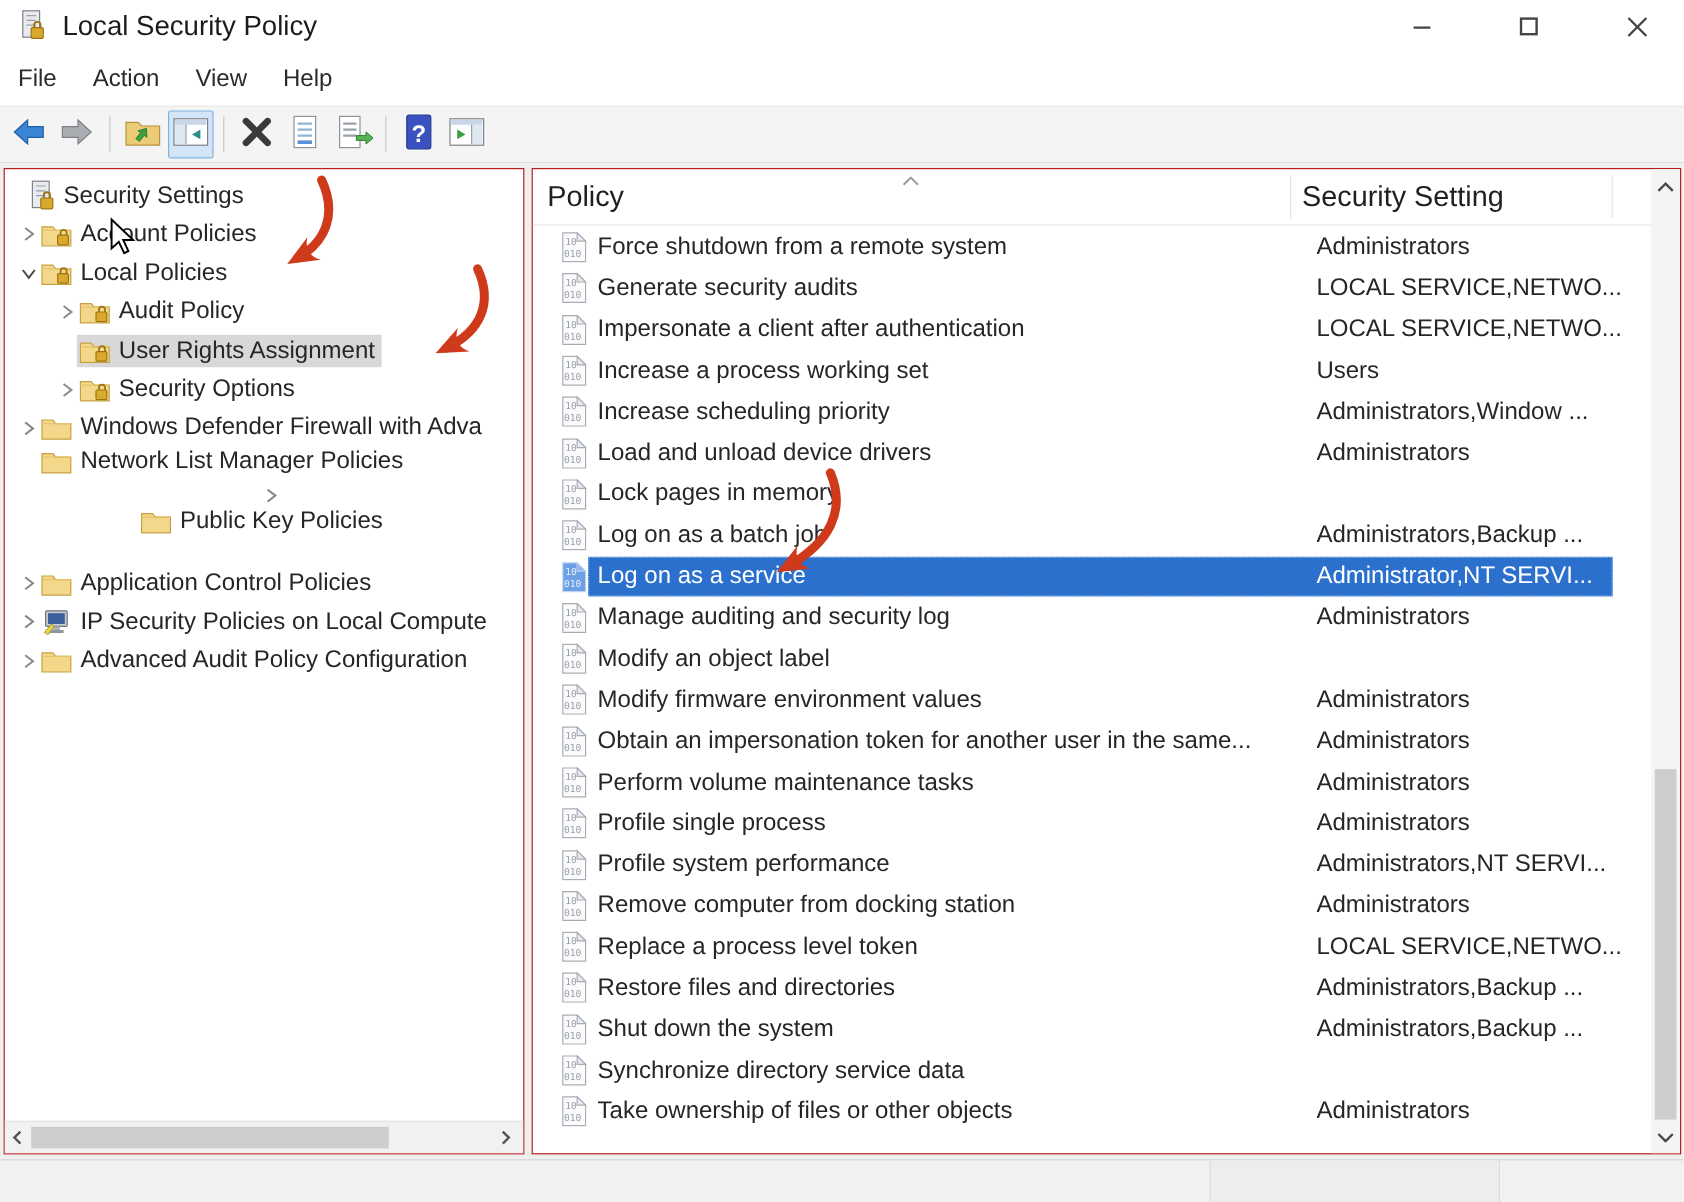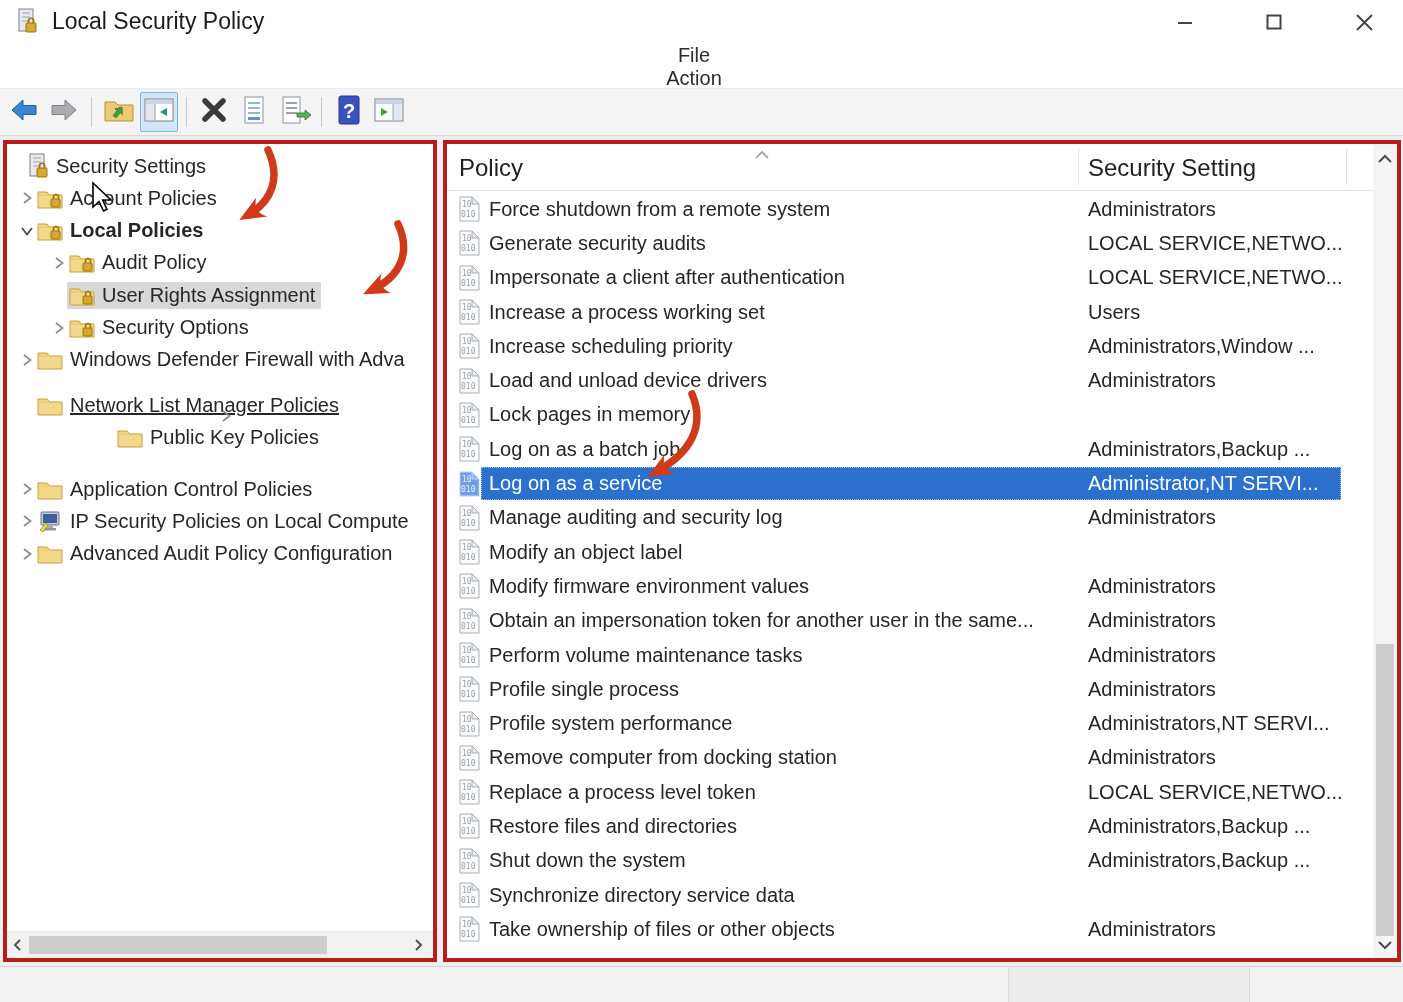--- a/index.html
+++ b/index.html
@@ -13,53 +13,53 @@
   .abs{position:absolute;}
 
   
   .titlebar{left:0;top:0;width:1271px;height:44px;background:#fff;}
   .app-icon{left:16px;top:8px;width:24px;height:28px;}
   .title-text{left:52px;top:8px;font-size:23px;color:#1b1b1b;white-space:nowrap;}
   .win-btn{top:0;width:48px;height:44px;display:flex;align-items:center;justify-content:center;cursor:default;}
   .win-btn svg{display:block;}
 
   
-  .menubar{left:0;top:44px;width:1403px;height:44px;background:#fff;display:flex;align-items:center;padding-left:15px;box-sizing:border-box;flex-direction:column;}
+  .menubar{left:0;top:44px;width:1403px;height:44px;background:#fff;display:flex;align-items:center;padding-left:15px;box-sizing:border-box;}
   .menu-item{font-size:20px;color:#2b2b2b;margin-right:30px;white-space:nowrap;}
 
   
   .toolbar{left:0;top:88px;width:1403px;height:48px;background:#f4f4f4;border-bottom:1px solid #d9d9d9;border-top:1px solid #ececec;display:flex;align-items:center;padding-left:4px;box-sizing:border-box;}
   .tb-btn{width:38px;height:40px;display:flex;align-items:center;justify-content:center;margin:0 1px;border:1px solid transparent;border-radius:2px;box-sizing:border-box;}
   .tb-btn.active{background:#d3e6f8;border:1px solid #7fb2e0;}
   .tb-sep{width:1px;height:30px;background:#c8c8c8;margin:0 7px;}
 
   
   .workspace{left:0;top:136px;width:1403px;height:830px;background:#eef0f0;}
-  .pane{background:#fff;border:4px solid #b91c1c;box-sizing:border-box;}
+  .pane{background:#fff;border:1px solid #b91c1c;box-sizing:border-box;}
   .left-pane{left:3px;top:140px;width:434px;height:822px;}
   .right-pane{left:443px;top:140px;width:958px;height:822px;}
 
   
   .tree{left:0;top:0;right:0;bottom:26px;overflow:hidden;}
   .tree-row{position:absolute;left:0;width:100%;height:32px;display:flex;align-items:center;white-space:nowrap;font-size:20px;}
   .tree-sel{display:flex;align-items:center;padding:2px 6px 2px 2px;border-radius:1px;}
   .tree-label{margin-left:7px;}
   .chev{width:16px;height:16px;flex:none;display:flex;align-items:center;justify-content:center;}
 
   
   .hscroll{left:0;right:0;bottom:0;height:26px;background:#f1f1f1;border-top:1px solid #e4e4e4;}
   .hthumb{left:22px;top:4px;width:298px;height:18px;background:#cdcdcd;}
   .harrow{top:3px;width:18px;height:20px;display:flex;align-items:center;justify-content:center;}
 
   
   .list-header{left:0;top:0;right:24px;height:46px;border-bottom:1px solid #e6e6e6;}
   .col-title{top:10px;font-size:24px;color:#1f1f1f;white-space:nowrap;}
   .col-sep{top:5px;bottom:5px;width:1px;background:#e3e3e3;}
   .sort-caret{left:308px;top:1px;}
-  .list-rows{left:0;top:48px;right:24px;bottom:0;overflow:hidden;}
+  .list-rows{left:0;top:48px;right:24px;bottom:0;overflow:hidden;padding-left:12px;}
   .lrow{position:relative;height:34.3px;display:flex;align-items:center;padding-left:12px;box-sizing:border-box;font-size:20px;white-space:nowrap;}
   .lrow .hl{position:absolute;left:34px;right:32px;top:1px;bottom:1px;background:#2b70cd;border:1px dotted #9cc0ef;box-sizing:border-box;}
   .lrow .picon{width:21px;height:26px;flex:none;margin-right:9px;position:relative;}
   .lrow .ptext{position:relative;}
   .lrow .stext{position:absolute;left:641px;width:280px;overflow:hidden;}
   .lrow.sel .ptext,.lrow.sel .stext{color:#ffffff;}
 
   
   .vscroll{right:0;top:0;bottom:0;width:24px;background:#f4f4f4;}
   .varrow{left:0;width:24px;height:24px;display:flex;align-items:center;justify-content:center;}
@@ -211,21 +211,21 @@
               <path d="M1 7 h24" stroke="#e6c269"></path>
               <g>
                 <rect x="14" y="11" width="9" height="8" rx="1" fill="#d9a92e" stroke="#9c7513"></rect>
                 <path d="M16.5 11 v-2 a2.5 2.5 0 0 1 5 0 v2" fill="none" stroke="#9c7513" stroke-width="1.5"></path>
               </g>
             </svg>
           </span>
           <span class="tree-label">Account Policies</span>
         </span>
       </div>
-      <div class="tree-row" style="top: 70.6px; font-weight: bold;">
+      <div class="tree-row" style="top: 70.6px;">
         <span class="chev" style="margin-left: 12px;">
           <svg width="14" height="12">
             <path d="M2 3 L7 9.5 L12 3" fill="none" stroke="#4a4a4a" stroke-width="1.7"></path>
           </svg>
         </span>
         <span class="tree-sel">
           <span style="display: flex;">
             <svg width="26" height="21">
               <path d="M1 4 h9 l2.5 3 h12.5 v13 h-24 z" fill="#f3d88b" stroke="#c7a042"></path>
               <path d="M1 7 h24" stroke="#e6c269"></path>
@@ -303,21 +303,21 @@
         <span class="tree-sel">
           <span style="display: flex;">
             <svg width="26" height="21">
               <path d="M1 4 h9 l2.5 3 h12.5 v13 h-24 z" fill="#f3d88b" stroke="#c7a042"></path>
               <path d="M1 7 h24" stroke="#e6c269"></path>
             </svg>
           </span>
           <span class="tree-label">Windows Defender Firewall with Adva</span>
         </span>
       </div>
-      <div class="tree-row" style="top: 245px; text-decoration: underline;">
+      <div class="tree-row" style="top: 227px;">
         <span class="chev" style="margin-left: 12px;"></span>
         <span class="tree-sel">
           <span style="display: flex;">
             <svg width="26" height="21">
               <path d="M1 4 h9 l2.5 3 h12.5 v13 h-24 z" fill="#f3d88b" stroke="#c7a042"></path>
               <path d="M1 7 h24" stroke="#e6c269"></path>
             </svg>
           </span>
           <span class="tree-label">Network List Manager Policies</span>
         </span>

